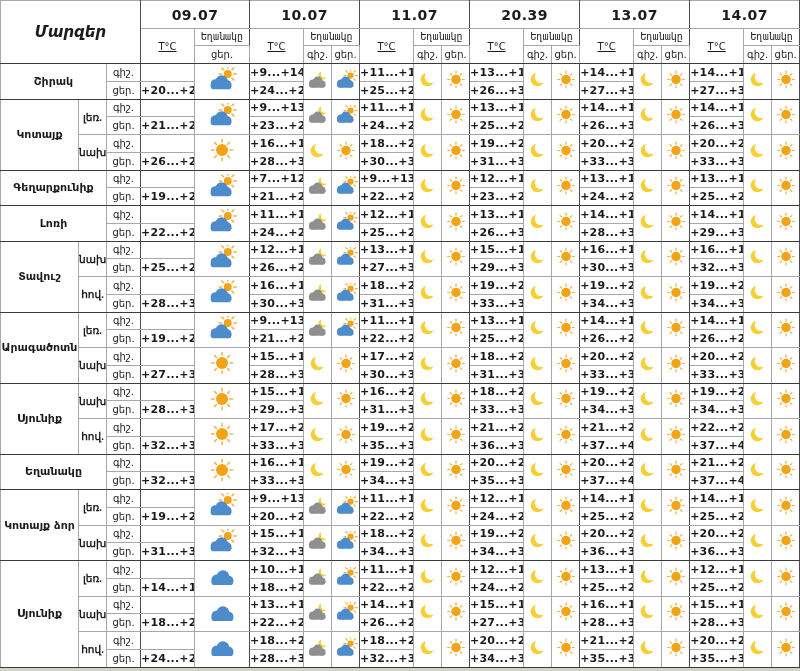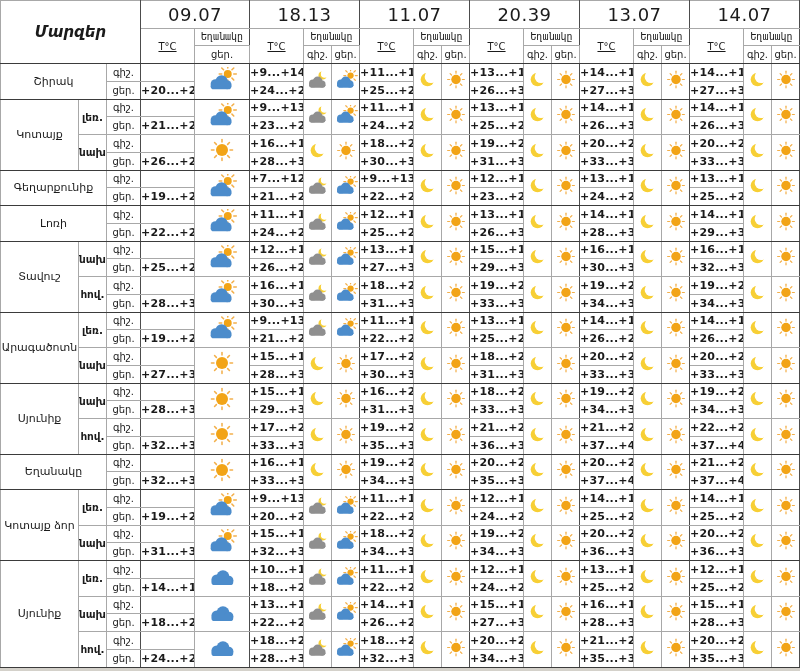--- a/index.html
+++ b/index.html
@@ -4,26 +4,26 @@
 <style>
   html,body{margin:0;padding:0;background:#D4D1CA;}
   body{font-family:"DejaVu Sans","Liberation Sans",sans-serif;color:#1B1B1B;}
   .wrap{width:800px;}
   table{border-collapse:collapse;table-layout:fixed;background:#FFFFFF;border:1px solid #3B3B3B;width:800px;}
   th,td{border:1px solid #A8A8A8;padding:0;text-align:center;vertical-align:middle;
         font-weight:normal;overflow:hidden;white-space:nowrap;}
   tr.h1{height:28px;} tr.h2{height:17px;} tr.h3{height:18px;}
   tbody tr{height:17.75px;}
   .corner{font-size:15px;font-weight:bold;font-style:italic;margin-left:6px;}
-  .date{font-size:18px;font-weight:normal;letter-spacing:0.5px;}
+  .date{font-size:14px;font-weight:bold;letter-spacing:0.5px;}
   .tc{font-size:10px;text-decoration:underline;}
   .wh{font-size:10px;font-family:Liberation Mono, monospace;}
   .sub{font-size:10px;}
-  .region{font-size:11px;font-weight:normal;}
-  .zone{font-size:10.5px;font-weight:bold;}
+  .region{font-size:11px;font-weight:bold;}
+  .zone{font-size:10.5px;font-weight:bold;font-family:Liberation Serif, serif;}
   .lbl{font-size:10px;}
   .temp{font-size:11px;font-weight:bold;letter-spacing:0.2px;}
   .icon span{display:inline-block;line-height:0;}
   
   .dr{border-right-color:#4C4C4C;}
   .rb{border-bottom-color:#3B3B3B;}
   tr.h3 > th{border-bottom-color:#3B3B3B;}
 </style>
 </head>
 <body>
@@ -49,21 +49,21 @@
         <col style="width:28px">
         <col style="width:28px">
         <col style="width:54px">
         <col style="width:28px">
         <col style="width:28px">
       </colgroup>
       <thead>
         <tr class="h1">
           <th class="corner dr rb" rowspan="3" colspan="3">Մարզեր</th>
           <th class="date dr" colspan="2">09.07</th>
-          <th class="date dr" colspan="3">18.13</th>
+          <th class="date dr" colspan="3">10.07</th>
           <th class="date dr" colspan="3">11.07</th>
           <th class="date dr" colspan="3">20.39</th>
           <th class="date dr" colspan="3">13.07</th>
           <th class="date dr" colspan="3">14.07</th>
         </tr>
         <tr class="h2">
           <th class="tc rb" rowspan="2">T°C</th>
           <th class="wh dr" colspan="1">Եղանակը</th>
           <th class="tc rb" rowspan="2">T°C</th>
           <th class="wh dr" colspan="2">Եղանակը</th>

